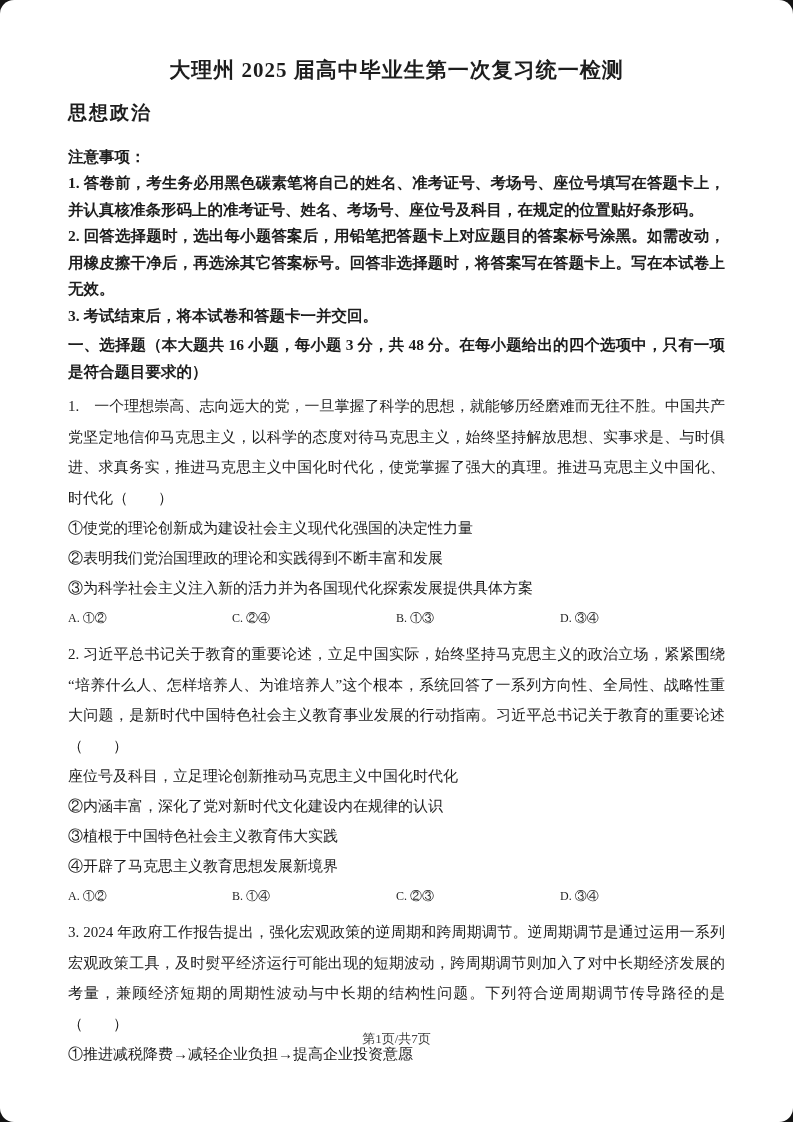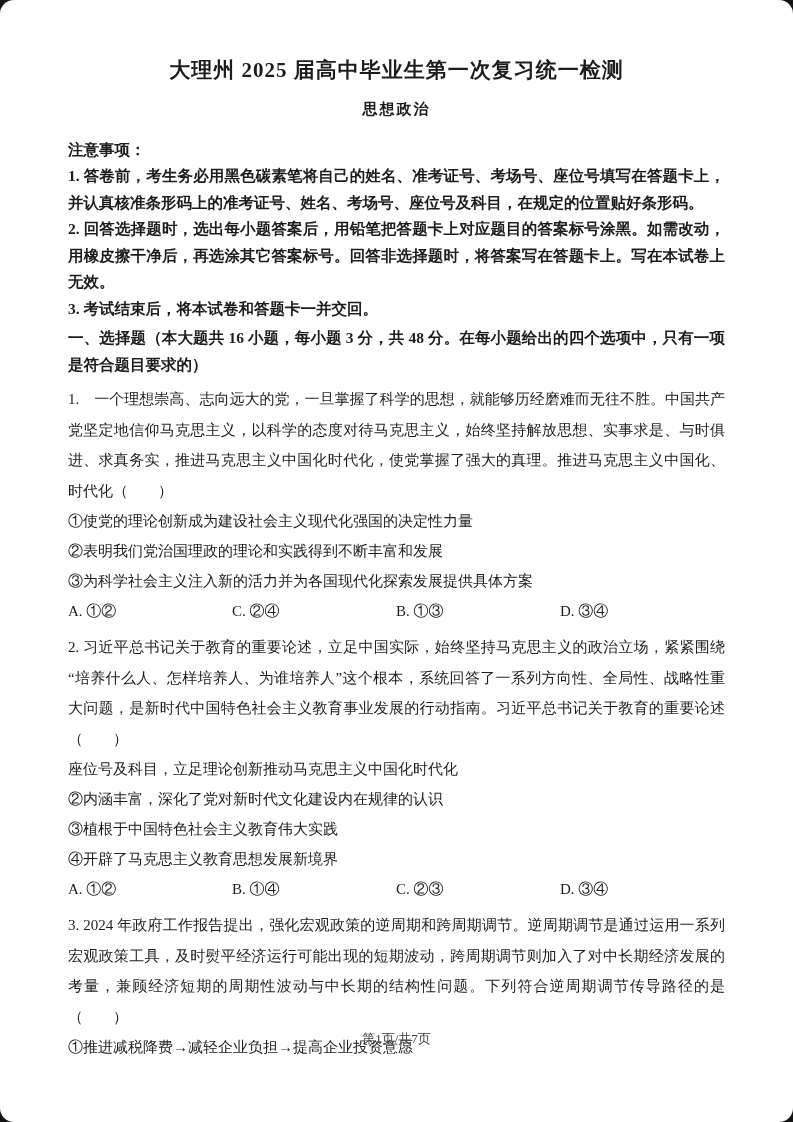--- a/index.html
+++ b/index.html
@@ -22,22 +22,22 @@
   }
   .title {
     margin: 0;
     text-align: center;
     font-size: 21px;
     font-weight: 700;
     letter-spacing: 1px;
   }
   .subject {
     margin: 16px 0 0 0;
-    text-align: center;
-    font-size: 15px;
+    text-align: left;
+    font-size: 19px;
     font-weight: 700;
     letter-spacing: 2px;
   }
   .notice {
     margin-top: 18px;
   }
   .notice-heading {
     font-size: 15.5px;
     font-weight: 700;
     line-height: 26px;
@@ -67,21 +67,21 @@
     text-align: justify;
   }
   .question .option {
     margin: 0;
     font-size: 15px;
     font-weight: 400;
     line-height: 30px;
   }
   .answers {
     display: flex;
-    font-size: 15px;
+    font-size: 12px;
     line-height: 30px;
   }
   .answers span {
     display: inline-block;
     width: 164px;
   }
   .footer {
     position: absolute;
     left: 0;
     right: 0;

